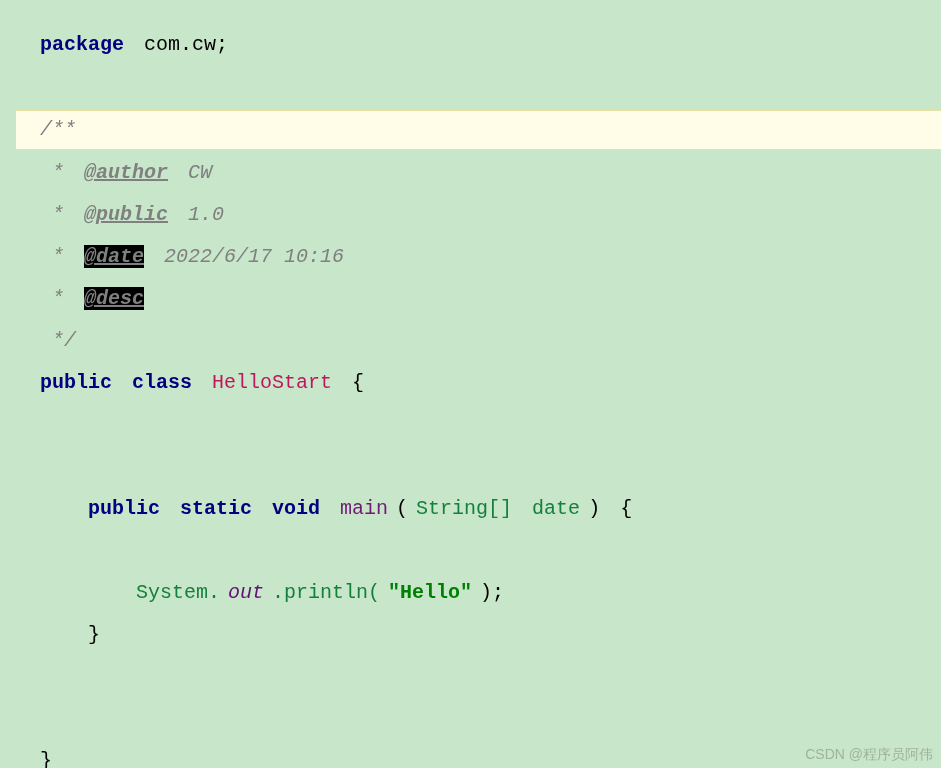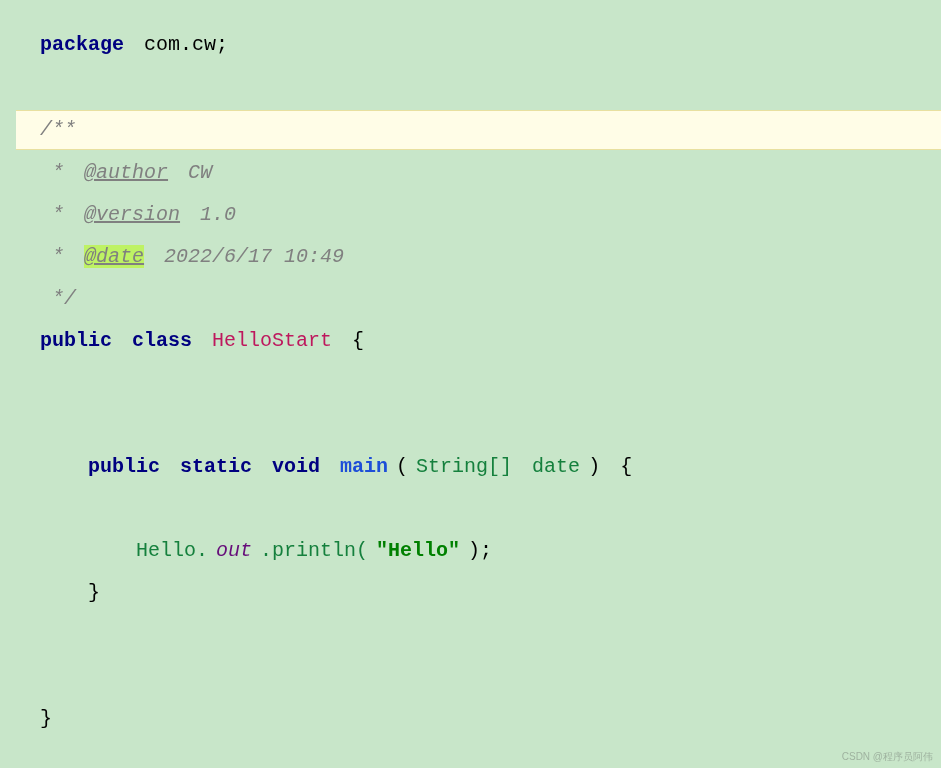--- a/index.html
+++ b/index.html
@@ -37,33 +37,32 @@
     .pkg {
       color: #000000;
     }
     .comment {
       color: #808080;
       font-style: italic;
     }
     .doc-tag {
       color: #808080;
       font-style: italic;
-      font-weight: normal;
+      font-weight: bold;
       text-decoration: underline;
       text-decoration-color: #808080;
     }
     .doc-tag.highlighted-tag {
-      background: #bef264;
+      background: #000000;
     }
     .class-name {
       color: #be185d;
     }
     .method-name {
-      color: #1d4ed8;
-      font-weight: bold;
+      color: #701a75;
     }
     .type {
       color: #15803d;
     }
     .static-field {
       font-style: italic;
       color: #660e7a;
       text-align: center;
     }
     .string {
@@ -72,39 +71,40 @@
     }
     .punct {
       color: #000000;
     }
     .watermark {
       position: absolute;
       bottom: 8px;
       right: 12px;
       color: rgba(80,80,80,0.35);
       font-family: sans-serif;
-      font-size: 10px;
+      font-size: 14px;
     }
   </style>
 </head>
 <body>
 
 <div class="editor">
   <div class="line"><span class="keyword">package</span><span class="pkg"> com.cw;</span></div>
   <div class="line">&nbsp;</div>
   <div class="line highlighted"><span class="comment">/**</span></div>
   <div class="line"><span class="comment"> * </span><span class="doc-tag">@author</span><span class="comment"> CW</span></div>
-  <div class="line"><span class="comment"> * </span><span class="doc-tag">@version</span><span class="comment"> 1.0</span></div>
-  <div class="line"><span class="comment"> * </span><span class="doc-tag highlighted-tag">@date</span><span class="comment"> 2022/6/17 10:49</span></div>
+  <div class="line"><span class="comment"> * </span><span class="doc-tag">@public</span><span class="comment"> 1.0</span></div>
+  <div class="line"><span class="comment"> * </span><span class="doc-tag highlighted-tag">@date</span><span class="comment"> 2022/6/17 10:16</span></div>
+  <div class="line"><span class="comment"> * </span><span class="doc-tag highlighted-tag">@desc</span></div>
   <div class="line"><span class="comment"> */</span></div>
   <div class="line"><span class="keyword">public</span><span class="keyword"> class</span><span class="class-name"> HelloStart </span><span class="punct">{</span></div>
   <div class="line">&nbsp;</div>
   <div class="line">&nbsp;</div>
   <div class="line">    <span class="keyword">public</span><span class="keyword"> static</span><span class="keyword"> void</span><span class="method-name"> main</span><span class="punct">(</span><span class="type">String[]</span><span class="type"> date</span><span class="punct">) </span><span class="punct">{</span></div>
   <div class="line">&nbsp;</div>
-  <div class="line">        <span class="type">Hello.</span><span class="static-field">out</span><span class="type">.println(</span><span class="string">"Hello"</span><span class="punct">);</span></div>
+  <div class="line">        <span class="type">System.</span><span class="static-field">out</span><span class="type">.println(</span><span class="string">"Hello"</span><span class="punct">);</span></div>
   <div class="line">    <span class="punct">}</span></div>
   <div class="line">&nbsp;</div>
   <div class="line">&nbsp;</div>
   <div class="line"><span class="punct">}</span></div>
 </div>
 
 <div class="watermark">CSDN @程序员阿伟</div>
 
 </body></html>

